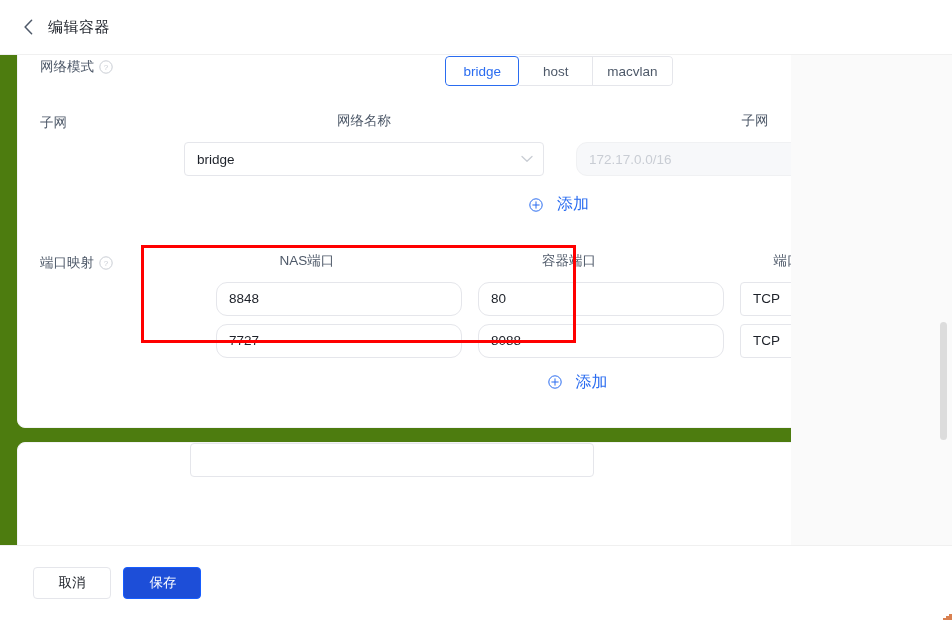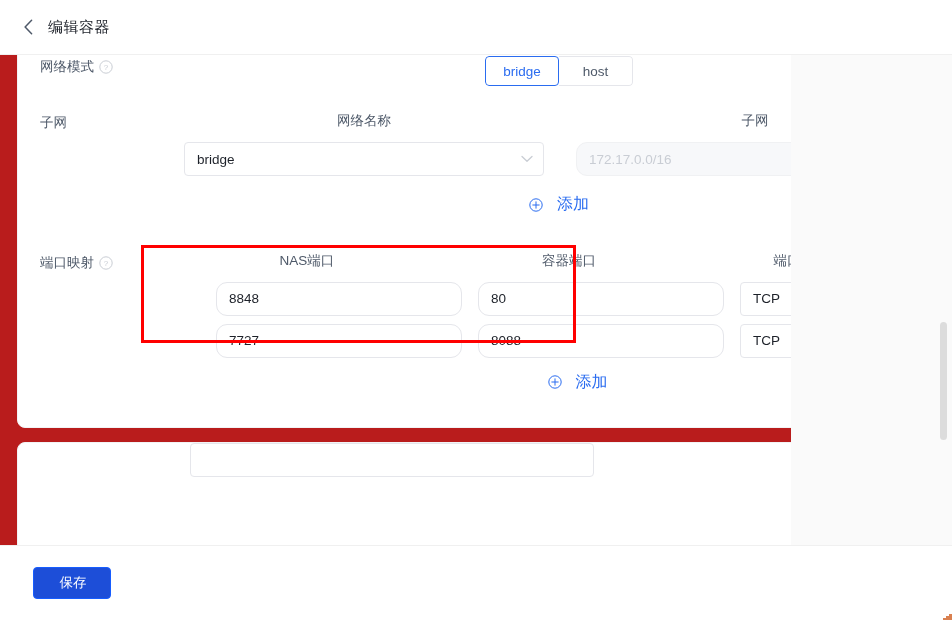--- a/index.html
+++ b/index.html
@@ -44,21 +44,21 @@
     letter-spacing: .5px;
   }
 
   
   .scroll-body {
     position: absolute;
     left: 0; top: 55px;
     width: 791px;
     height: 490px;
     overflow: hidden;
-    background: #b91c1c;
+    background: #4d7c0f;
   }
   .scroll-inner {
     position: relative;
     width: 952px;
     margin-top: -14px; 
   }
 
   .card {
     background: #ffffff;
     border-radius: 8px;
@@ -328,20 +328,21 @@
               <svg width="14" height="14" viewBox="0 0 14 14" aria-hidden="true">
                 <circle cx="7" cy="7" r="6.2" fill="none" stroke="#c9cdd4" stroke-width="1"></circle>
                 <text x="7" y="10.3" text-anchor="middle" font-size="8" fill="#c9cdd4" font-family="Liberation Sans, sans-serif">?</text>
               </svg>
             </span>
           </div>
           <div class="row-content">
             <div class="tabgroup">
               <div class="tab active">bridge</div>
               <div class="tab">host</div>
+              <div class="tab">macvlan</div>
             </div>
           </div>
         </div>
 
         <div class="form-row" style="padding-bottom:10px;">
           <div class="row-label">
             <span>子网</span>
           </div>
           <div class="row-content">
             <div class="grid2">
@@ -453,20 +454,21 @@
       </div>
 
     </div>
   </div>
 
   <div class="scrollbar-track">
     <div class="scrollbar-thumb"></div>
   </div>
 
   <div class="footer">
+    <div class="btn btn-default">取消</div>
     <div class="btn btn-primary">保存</div>
   </div>
 
   <div class="annot-box" style="left:141px; top:245px; width:435px; height:98px;"></div>
 
   <svg class="corner-artifact" viewBox="0 0 14 10">
     <path d="M14 10 L14 4 L11 4 L11 6 L8 6 L8 8 L5 8 L5 10 Z" fill="#d98050"></path>
   </svg>
 
 </div>

